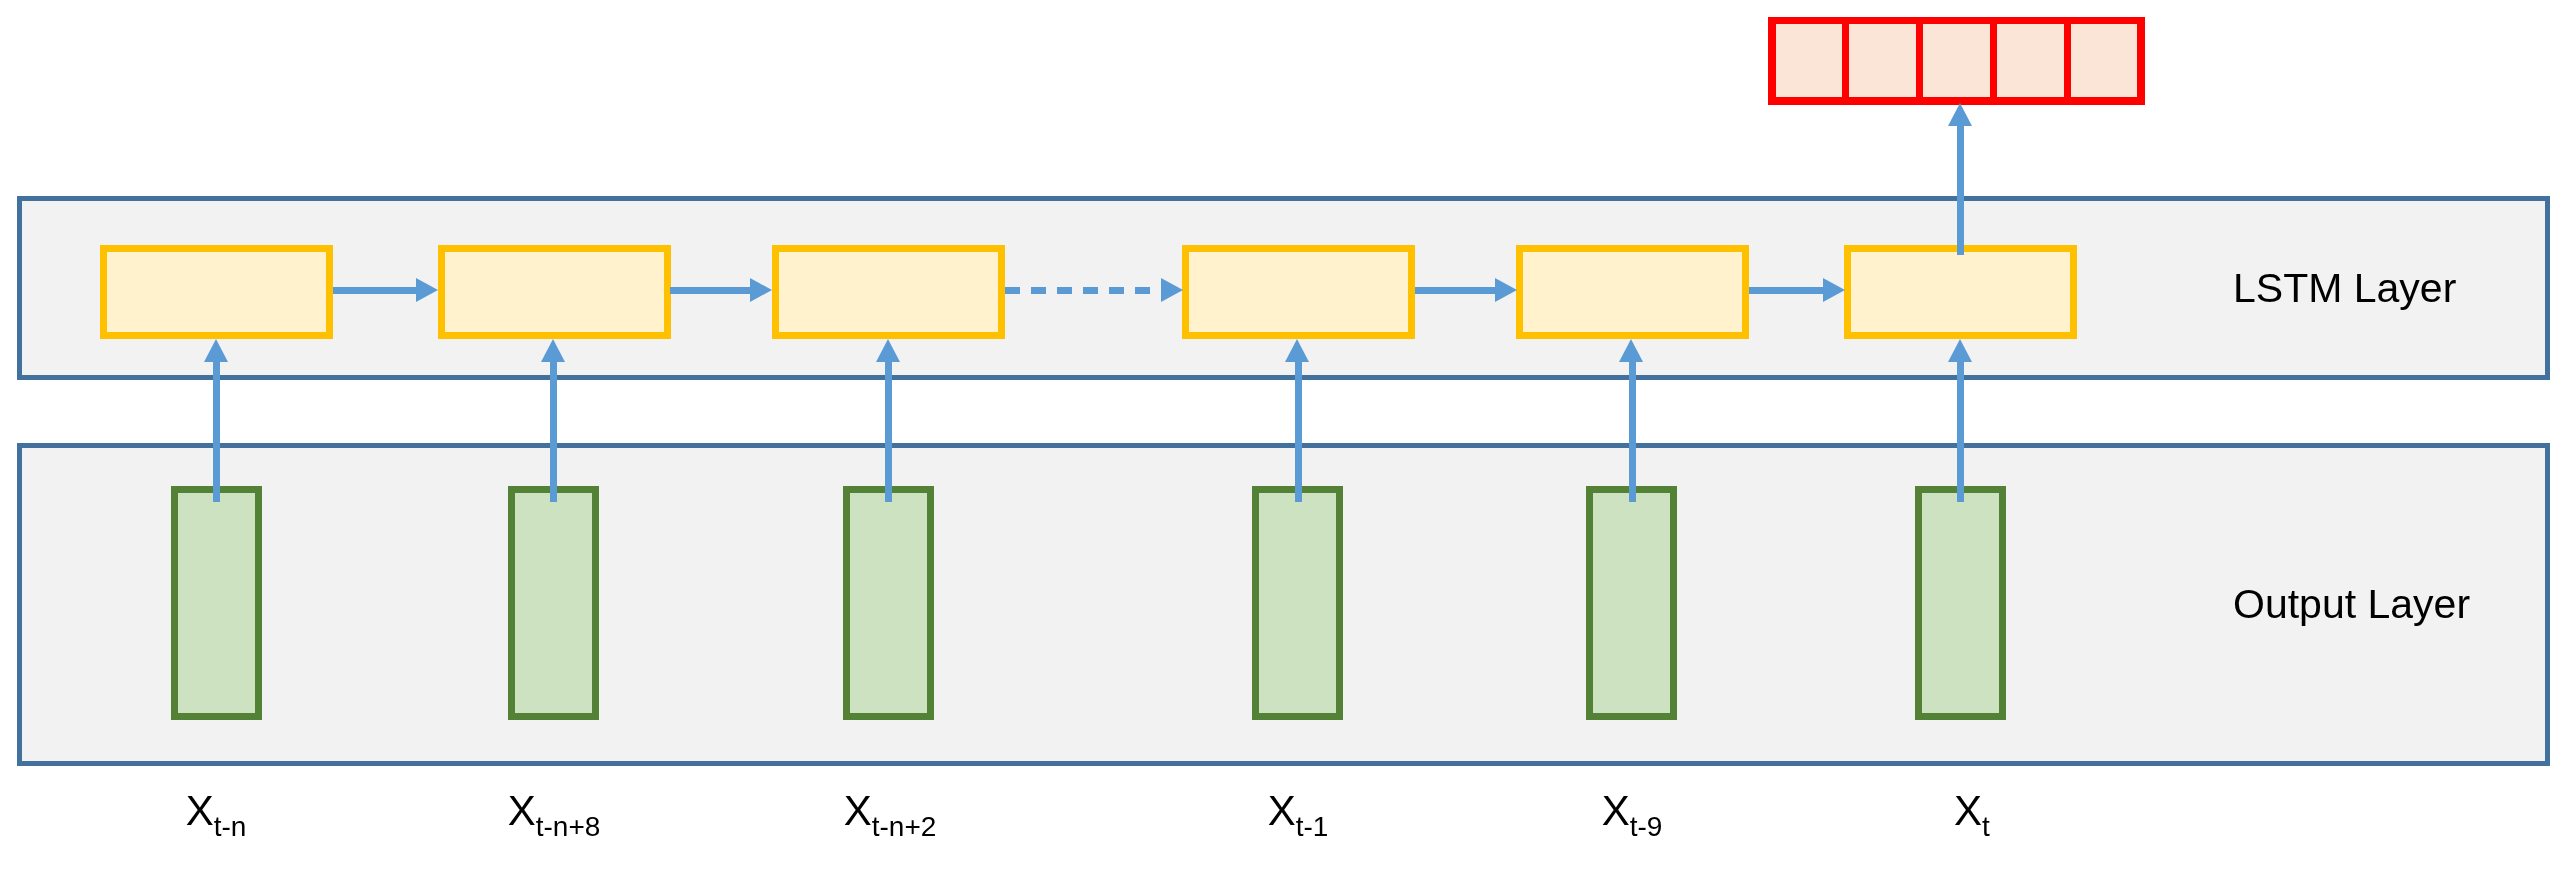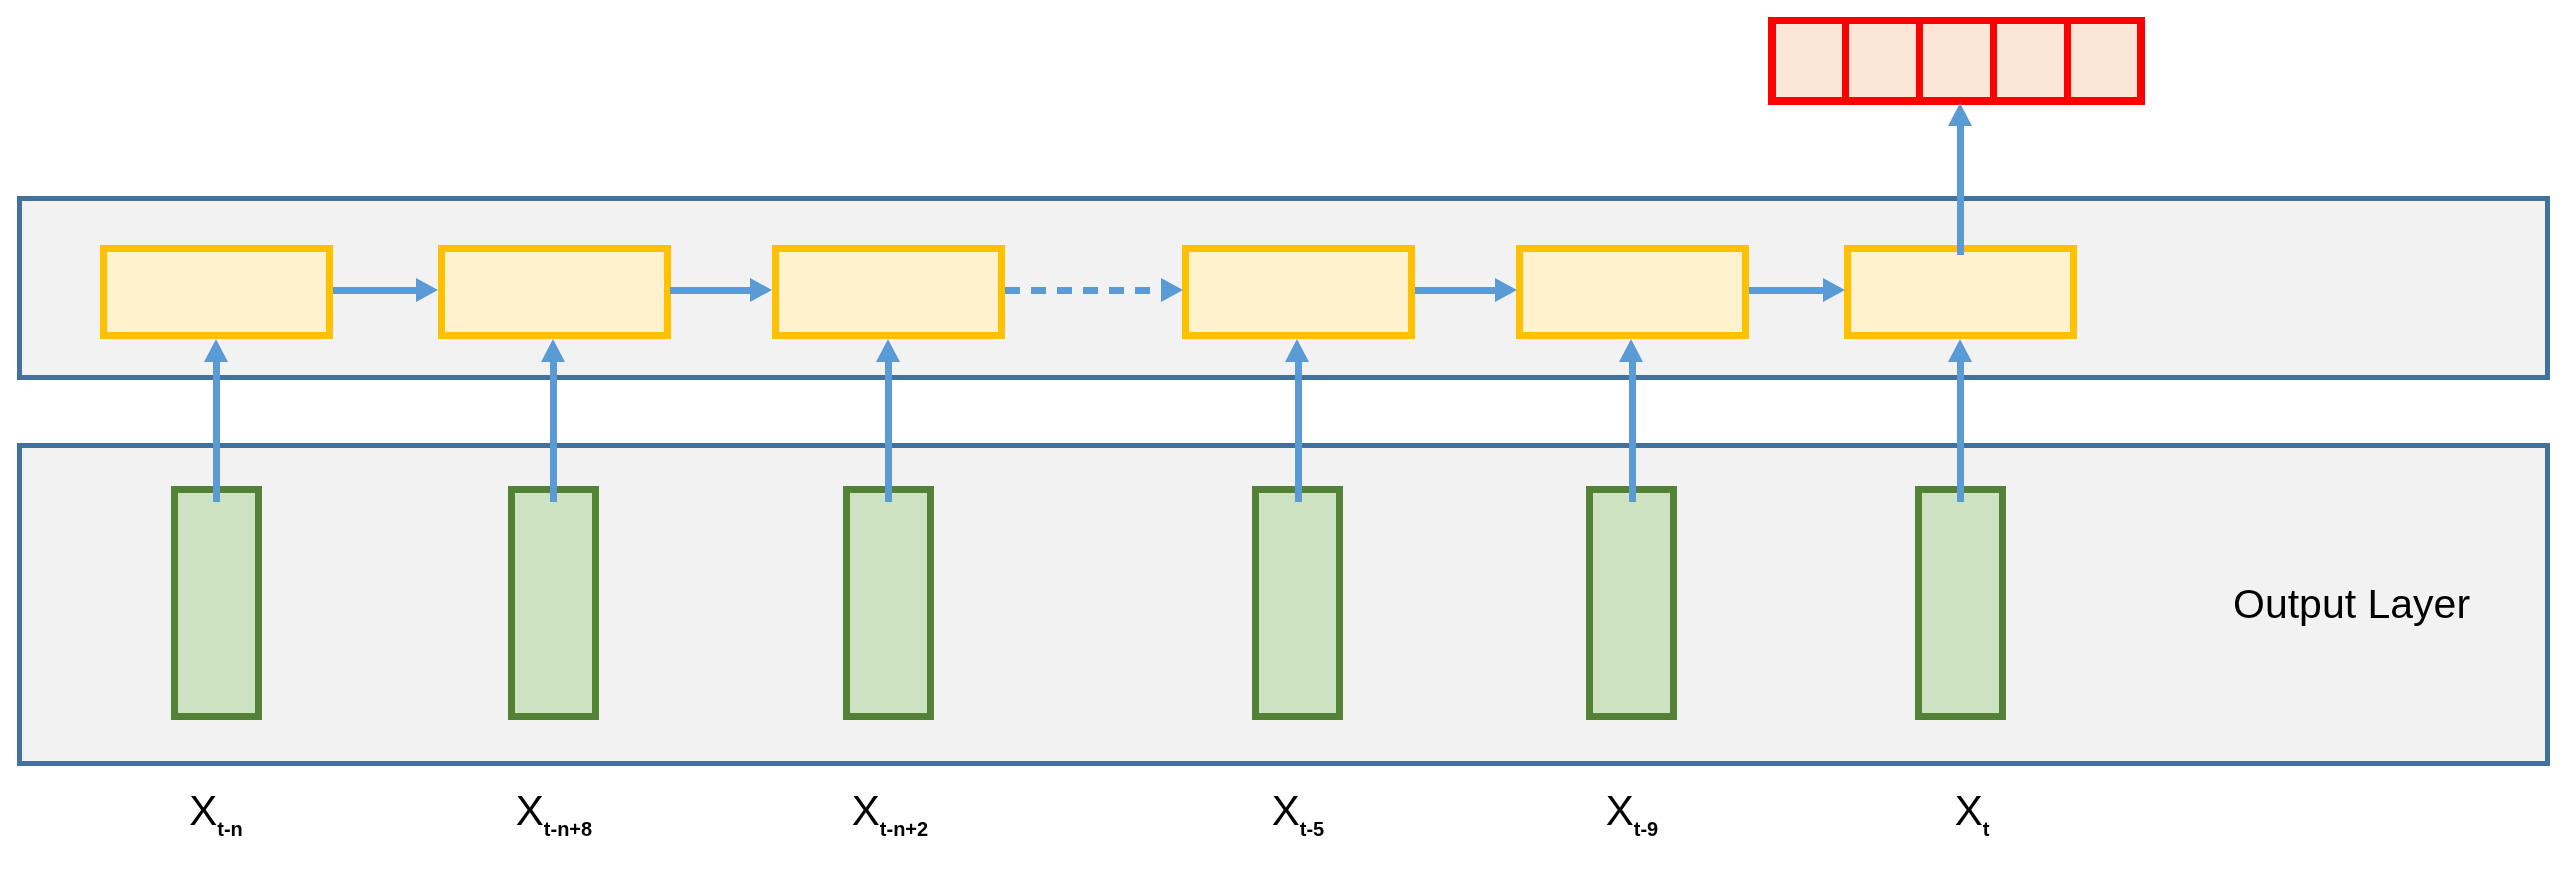--- a/index.html
+++ b/index.html
@@ -65,21 +65,21 @@
   
   .layer-label{
     position:absolute;left:2233px;
     font-size:41px;line-height:1;white-space:nowrap;color:var(--text);
   }
   .x-label{
     position:absolute;top:790px;transform:translateX(-50%);
     font-size:42px;line-height:1;white-space:nowrap;color:var(--text);
   }
   .x-label sub{
-    font-size:20px;vertical-align:baseline;position:relative;bottom:-11px;font-weight:bold;
+    font-size:28px;vertical-align:baseline;position:relative;bottom:-11px;
   }
 </style>
 </head>
 <body>
 
 <div class="canvas">
 
   <div class="band lstm"></div>
 
   <div class="band input"></div>
@@ -135,23 +135,24 @@
 
   <div class="v-line" style="left:1629px;top:362px;height:140px"></div>
   <div class="head-up" style="left:1619px;top:339px"></div>
 
   <div class="v-line" style="left:1957px;top:362px;height:140px"></div>
   <div class="head-up" style="left:1948px;top:339px"></div>
 
   <div class="v-line" style="left:1957px;top:126px;height:129px"></div>
   <div class="head-up" style="left:1948px;top:103px"></div>
 
+  <div class="layer-label" style="top:268px">LSTM Layer</div>
   <div class="layer-label" style="top:584px">Output Layer</div>
 
   <div class="x-label" style="left:216px"><span>X</span><sub>t-n</sub></div>
   <div class="x-label" style="left:554px"><span>X</span><sub>t-n+8</sub></div>
   <div class="x-label" style="left:890px"><span>X</span><sub>t-n+2</sub></div>
-  <div class="x-label" style="left:1298px"><span>X</span><sub>t-5</sub></div>
+  <div class="x-label" style="left:1298px"><span>X</span><sub>t-1</sub></div>
   <div class="x-label" style="left:1632px"><span>X</span><sub>t-9</sub></div>
   <div class="x-label" style="left:1972px"><span>X</span><sub>t</sub></div>
 
 </div>
 
 
 </body></html>

